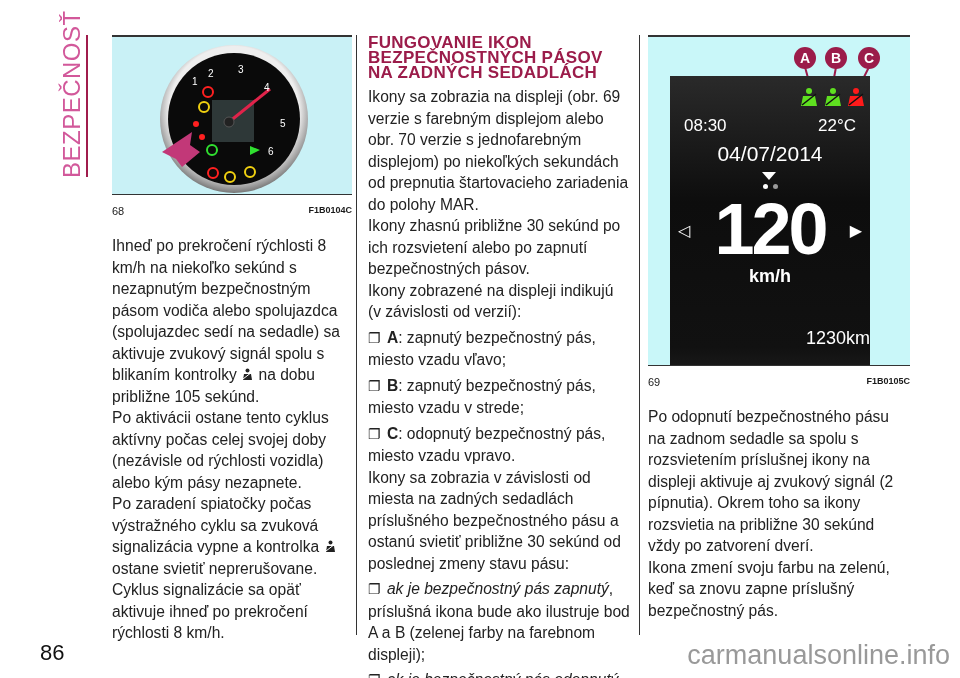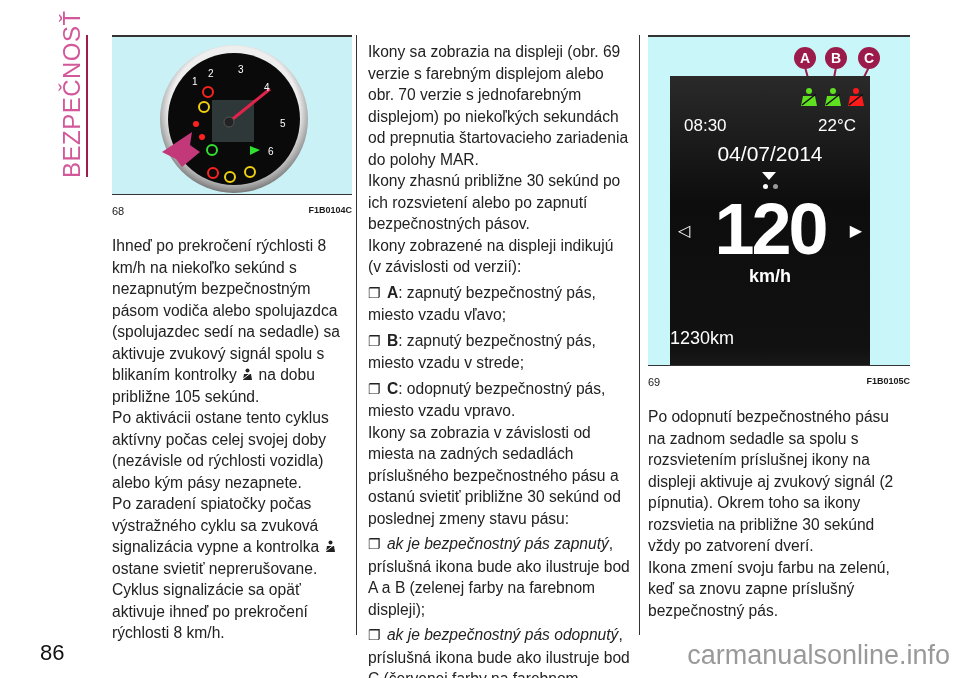--- a/index.html
+++ b/index.html
@@ -38,21 +38,21 @@
     .bullet b { font-weight: bold; }
     .bullet i { font-style: italic; }
 
     .fig69 { height: 328px; background: #c9f7f9; position: relative; overflow: hidden; }
     .display { position: absolute; left: 22px; top: 39px; width: 200px; height: 362px; background: linear-gradient(#2a2a2a, #0d0d0d 35%, #111 75%, #333); }
     .disp-time { position: absolute; left: 14px; top: 50px; font-size: 17px; color: #fff; }
     .disp-temp { position: absolute; right: 14px; top: 50px; font-size: 17px; color: #fff; }
     .disp-date { position: absolute; left: 0; right: 0; top: 76px; text-align: center; font-size: 21px; color: #fff; }
     .disp-speed { position: absolute; left: 0; right: 0; top: 128px; text-align: center; font-size: 72px; font-weight: bold; color: #fff; letter-spacing: -3px; }
     .disp-unit { position: absolute; left: 0; right: 0; top: 213px; text-align: center; font-size: 18px; font-weight: bold; color: #fff; }
-    .disp-odo { position: absolute; left: 0; right: 0; top: 264px; text-align: left; font-size: 18px; color: #fff; }
+    .disp-odo { position: absolute; left: 0; right: 0; top: 264px; text-align: right; font-size: 18px; color: #fff; }
     .disp-arrow-l { position: absolute; left: 8px; top: 168px; color: #fff; font-size: 16px; }
     .disp-arrow-r { position: absolute; right: 8px; top: 168px; color: #fff; font-size: 16px; }
     .disp-tri { position: absolute; left: 92px; top: 104px; width: 0; height: 0; border-left: 7px solid transparent; border-right: 7px solid transparent; border-top: 8px solid #fff; }
     .disp-dot { position: absolute; top: 116px; width: 5px; height: 5px; border-radius: 50%; }
     .callout { position: absolute; width: 22px; height: 22px; border-radius: 50%; background: #9b1c4a; color: #fff; font-weight: bold; font-size: 14px; text-align: center; line-height: 22px; }
     .belt { position: absolute; top: 50px; width: 20px; height: 22px; }
 
     .page-number { position: absolute; left: 40px; top: 640px; font-size: 22px; font-weight: normal; color: #111; font-family: "Liberation Sans", sans-serif; }
     .watermark { position: absolute; right: 10px; top: 640px; font-size: 27px; color: #999; font-family: "Liberation Sans", sans-serif; }
     .icon-inline { display: inline-block; width: 13px; height: 14px; vertical-align: -2px; }
@@ -117,20 +117,21 @@
     <svg class="icon-inline" viewBox="0 0 13 14">
         <circle cx="6.5" cy="2.5" r="2" fill="#222"></circle>
         <path d="M3 6 L10 6 L11 12 L2 12 Z" fill="#222"></path>
         <line x1="2" y1="11" x2="11" y2="4" stroke="#fff" stroke-width="1"></line>
       </svg>
     <span>ostane svietiť neprerušovane. Cyklus signalizácie sa opäť aktivuje ihneď po prekročení rýchlosti 8 km/h.</span>
   </p>
 </div>
 
 <div class="col col2">
+  <h2 class="section">FUNGOVANIE IKON BEZPEČNOSTNÝCH PÁSOV NA ZADNÝCH SEDADLÁCH</h2>
   <div class="text">
     <p class="body">Ikony sa zobrazia na displeji (obr. 69 verzie s farebným displejom alebo obr. 70 verzie s jednofarebným displejom) po niekoľkých sekundách od prepnutia štartovacieho zariadenia do polohy MAR.</p>
     <p class="body">Ikony zhasnú približne 30 sekúnd po ich rozsvietení alebo po zapnutí bezpečnostných pásov.</p>
     <p class="body">Ikony zobrazené na displeji indikujú (v závislosti od verzií):</p>
     <p class="body bullet"><span class="box">❐</span> <b>A</b><span>: zapnutý bezpečnostný pás, miesto vzadu vľavo;</span></p>
     <p class="body bullet"><span class="box">❐</span> <b>B</b><span>: zapnutý bezpečnostný pás, miesto vzadu v strede;</span></p>
     <p class="body bullet"><span class="box">❐</span> <b>C</b><span>: odopnutý bezpečnostný pás, miesto vzadu vpravo.</span></p>
     <p class="body">Ikony sa zobrazia v závislosti od miesta na zadných sedadlách príslušného bezpečnostného pásu a ostanú svietiť približne 30 sekúnd od poslednej zmeny stavu pásu:</p>
     <p class="body bullet"><span class="box">❐</span> <i>ak je bezpečnostný pás zapnutý</i><span>, príslušná ikona bude ako ilustruje bod A a B (zelenej farby na farebnom displeji);</span></p>
     <p class="body bullet"><span class="box">❐</span> <i>ak je bezpečnostný pás odopnutý</i><span>, príslušná ikona bude ako ilustruje bod C (červenej farby na farebnom displeji).</span></p>

